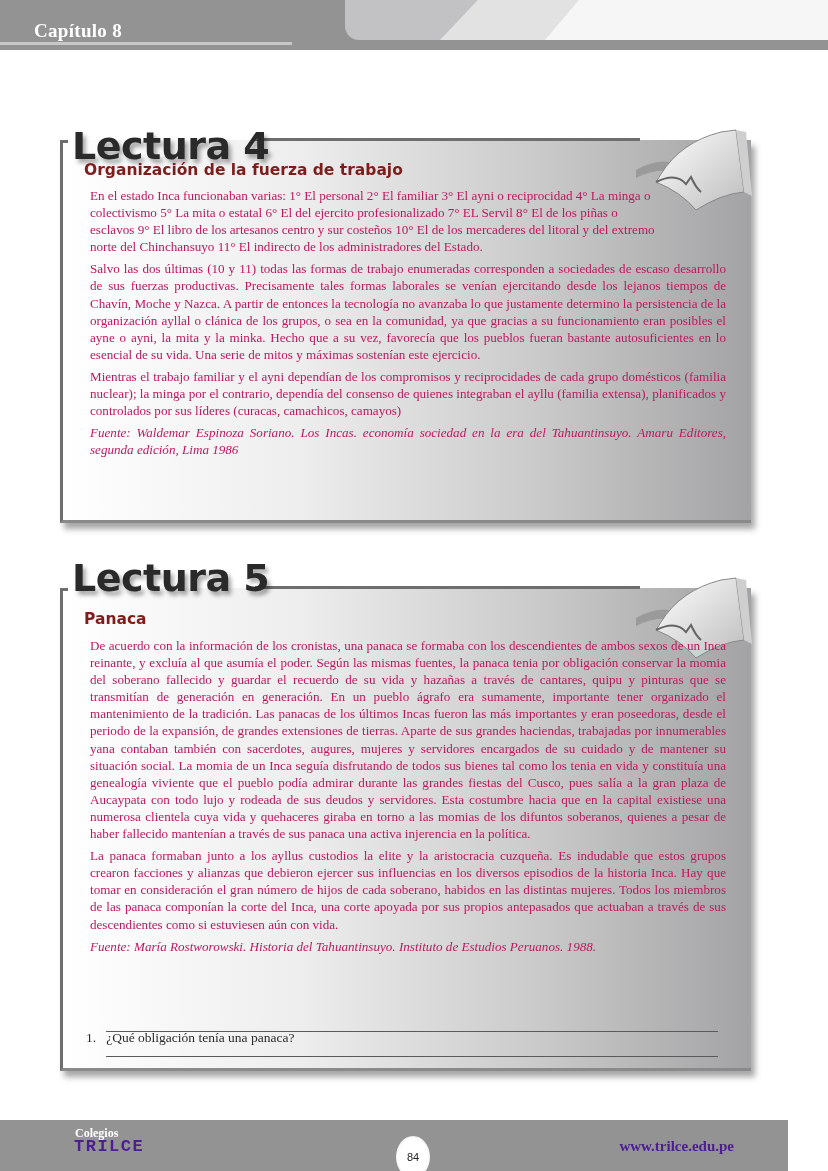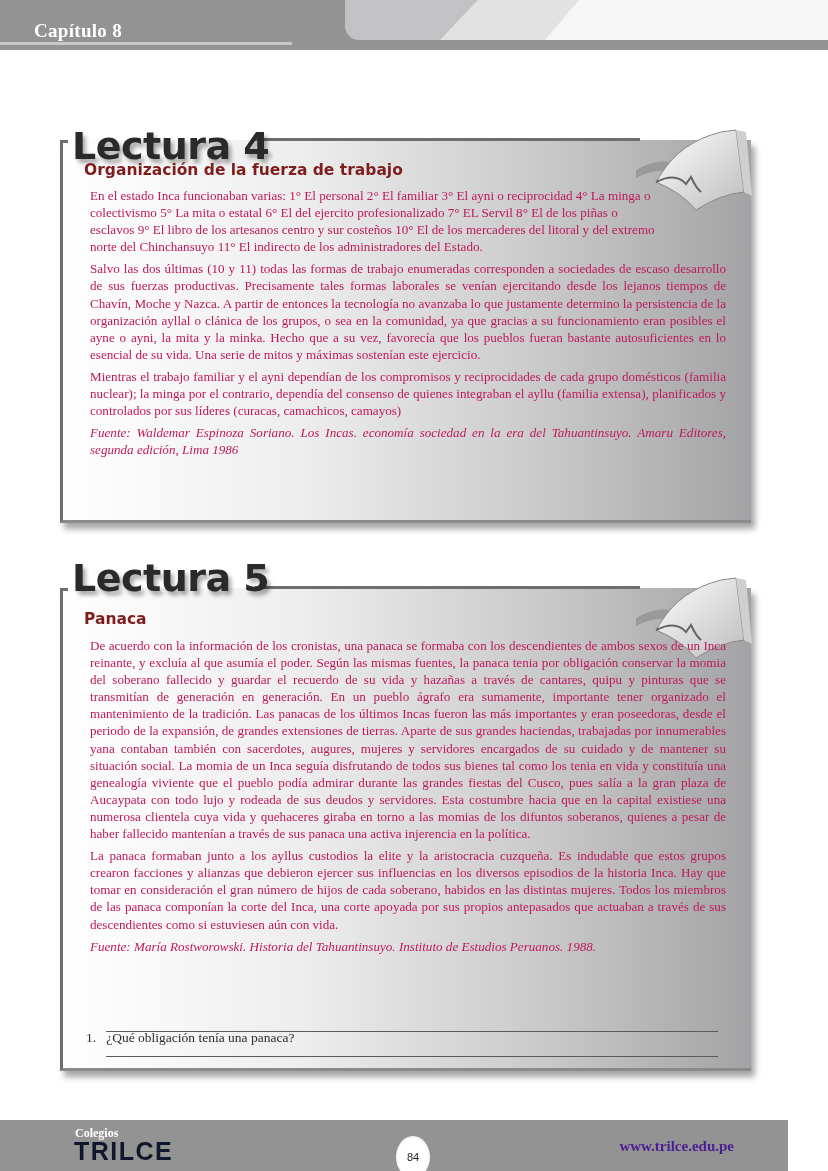--- a/index.html
+++ b/index.html
@@ -63,21 +63,21 @@
   .book {
     position:absolute; width:130px; height:90px;
   }
   .q { position:absolute; left:86px; font-size:13.5px; color:#2b2b2b; }
   .ans-line { position:absolute; left:106px; width:612px; height:1px; background:#5a5a5a; }
   
   .footer {
     position:absolute; left:0; top:1120px; width:788px; height:51px; background:#939393;
   }
   .footer .col { position:absolute; left:75px; top:7px; font-family:"Liberation Serif", serif; font-weight:bold; color:#fff; font-size:12px; line-height:12px;}
-  .footer .trilce { position:absolute; left:74px; top:17px; font-family:Liberation Sans, sans-serif; font-weight:bold; color:#0f172a; font-size:25px; letter-spacing:1.5px; }
+  .footer .trilce { position:absolute; left:74px; top:17px; font-family:Liberation Mono, monospace; font-weight:bold; color:#4c1d95; font-size:17px; letter-spacing:1.5px; }
   .footer .pagenum {
     position:absolute; left:396px; top:16px; width:34px; height:42px; border-radius:50%;
     background:radial-gradient(ellipse at center, #ffffff 60%, #e8e8e8 80%, #bdbdbd 100%);
     font-family:"Liberation Sans", sans-serif; font-weight:normal; font-size:11px; color:#222;
     display:flex; align-items:center; justify-content:center;
   }
   .footer .url { position:absolute; right:54px; top:18px; font-family:"Liberation Serif", serif; font-weight:bold; color:#4c1d95; font-size:15px; }
 </style>
 </head>
 <body>

